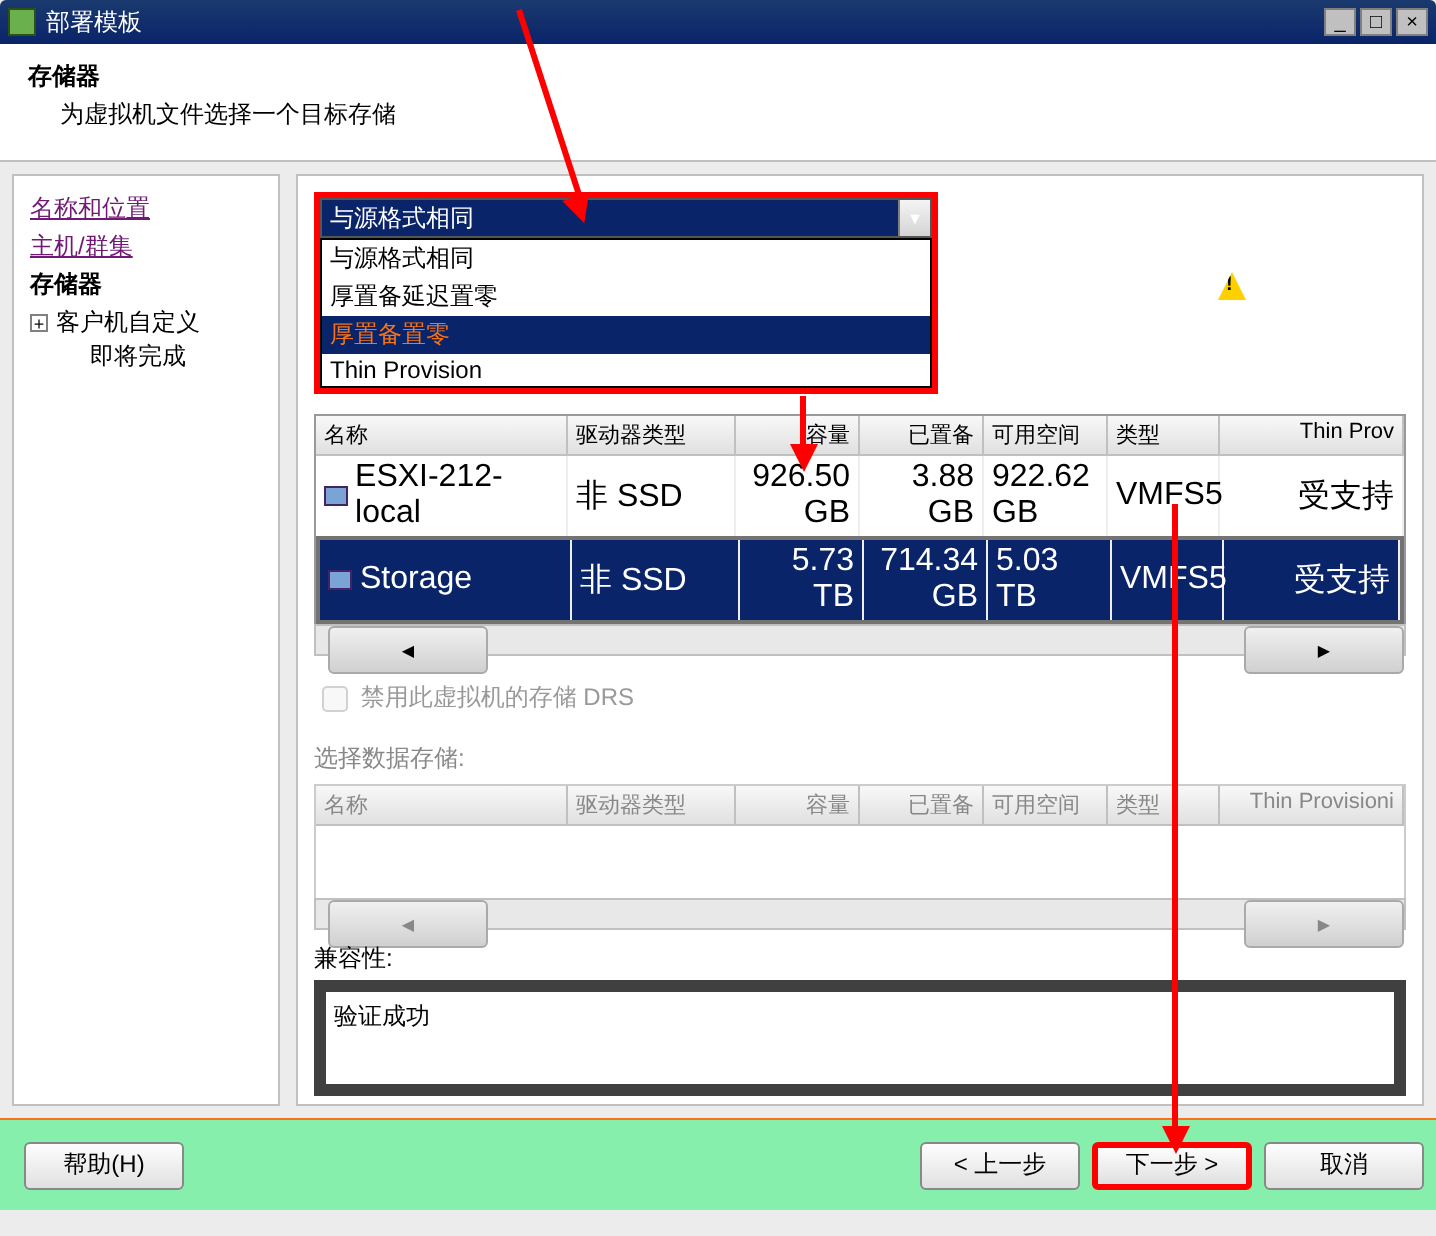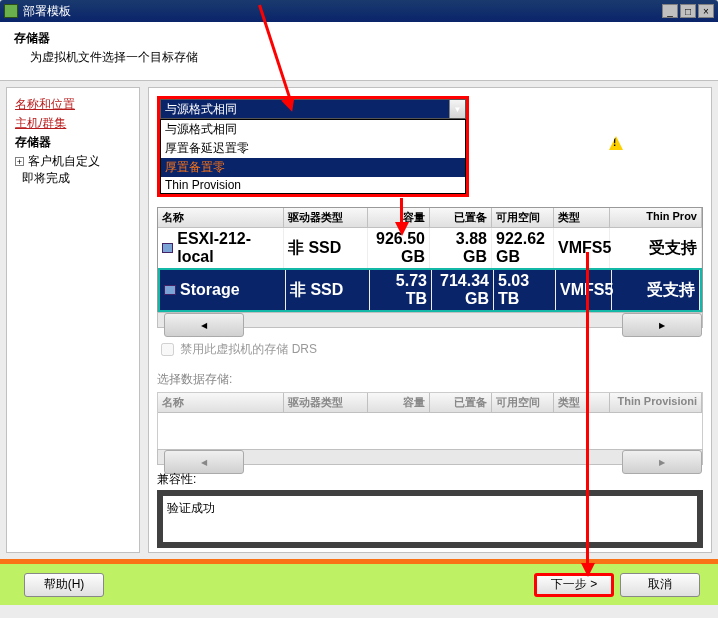--- a/index.html
+++ b/index.html
@@ -43,21 +43,21 @@
   .body-area {
     background: #ececec;
     display:flex;
     gap:8px;
     padding:6px;
     height: 478px;
   }
   .sidebar {
     width:134px; background:#fff;border:1px solid #c0c0c0;padding:8px;
   }
-  .sidebar a { color:#b91c1c; text-decoration:underline; display:block; margin-bottom:2px;}
+  .sidebar a { color:#701a75; text-decoration:underline; display:block; margin-bottom:2px;}
   .sidebar .current { color:#000; font-weight:bold; text-decoration:none; }
   .sidebar .plain { color:#000; text-decoration:none;}
   .tree-plus { display:inline-block;width:9px;height:9px;border:1px solid #808080;text-align:center;line-height:8px;font-size:9px;margin-right:4px;background:#fff;}
   .main {
     flex:1; background:#fff;border:1px solid #c0c0c0;padding:8px;
     position:relative;
   }
   .label { margin-bottom:4px; }
   .combo-wrap {
     border:3px solid #ff0000;
@@ -83,31 +83,31 @@
     display:inline-block;
     position:absolute; left:460px; top:48px;
   }
   .warn-icon::after { content:"!"; position:absolute;left:4px;top:1px;font-size:10px;font-weight:bold;color:#000;}
   .table {
     margin-top:10px;
     border:1px solid #999;
     width:100%;
     background:#fff;
   }
-  .thead, .trow { display:flex;font-weight:bold; }
+  .thead, .trow { display:flex; }
   .thead div {
     background:linear-gradient(#f8f8f8,#e0e0e0);
     border-right:1px solid #c0c0c0; border-bottom:1px solid #c0c0c0;
     padding:2px 4px; font-size:11px;
   }
   .trow div {
     border-right:1px solid #eee; padding:2px 4px; font-size:16px;
     display:flex;align-items:center;
   }
-  .trow.hi { border:2px solid #14b8a6; }
+  .trow.hi { border:2px solid #737373; }
   .trow.sel { background:#0a246a; color:#fff; }
   .c1{width:126px;} .c2{width:84px;} .c3{width:62px;text-align:right;justify-content:flex-end;}
   .c4{width:62px;text-align:right;justify-content:flex-end;} .c5{width:62px;text-align:left;justify-content:flex-end;}
   .c6{width:56px;} .c7{flex:1;text-align:right;justify-content:flex-end;}
   .disk-icon{width:12px;height:10px;background:#7aa4d6;border:1px solid #426; margin-right:4px; display:inline-block;}
   .scrollbar-h{height:16px;background:#e8e8e8;border:1px solid #c0c0c0; margin-top:-1px;display:flex;}
   .scrollbar-h .btn{width:16px;background:linear-gradient(#f0f0f0,#d0d0d0);border:1px solid #aaa;display:flex;align-items:center;justify-content:center;font-size:8px;}
   .scrollbar-h .track{flex:1;}
   .checkbox-line{margin:12px 0;color:#999;}
   .checkbox-line input{vertical-align:middle;}
@@ -115,26 +115,26 @@
   .subtable { border:1px solid #ccc;width:100%; }
   .subtable .thead div { color:#888; }
   .adv-btn {
     width:90px;height:22px;background:linear-gradient(#fdfdfd,#e0e0e0);
     border:1px solid #888;border-radius:2px;
     margin-left:auto;margin-top:6px;display:flex;align-items:center;justify-content:center;
   }
   .compat-label{margin-top:6px;}
   .compat-box{border:6px solid #404040;height:58px;background:#fff;padding:4px;margin-top:2px;}
   .footer {
-    border-top:5px solid #f97316;
+    border-top:1px solid #f97316;
     height: 46px;
     display:flex;
     align-items:center;
-    padding: 0 18px;
-    background:#bef264;
+    padding: 0 6px;
+    background:#86efac;
   }
   .btn {
     height:24px;min-width:80px;padding:0 10px;
     background:linear-gradient(#fdfdfd,#e0e0e0);border:1px solid #888;border-radius:3px;
     display:flex;align-items:center;justify-content:center;margin-left:6px;
   }
   .btn.hi { border:3px solid #ff0000; }
   .footer .spacer{flex:1;}
   
   .arrow { position:absolute; pointer-events:none; }
@@ -161,21 +161,21 @@
 
 <div class="body-area">
 
   <div class="sidebar">
     <a href="#">名称和位置</a>
     <a href="#">主机/群集</a>
     <a href="#" class="current">存储器</a>
     <div>
       <span class="tree-plus">+</span><span>客户机自定义</span>
     </div>
-    <a href="#" class="plain" style="margin-left:7px;">即将完成</a>
+    <a href="#" class="plain" style="margin-left:30px;">即将完成</a>
   </div>
 
   <div class="main">
 
     <div class="combo-wrap">
       <div class="combo">
         <span>与源格式相同</span>
         <div class="combo-arrow">▼</div>
       </div>
       <div class="combo-list">
@@ -259,20 +259,21 @@
     <div class="compat-label">兼容性:</div>
     <div class="compat-box">
       <span>验证成功</span>
     </div>
   </div>
 </div>
 
 <div class="footer">
   <div class="btn">帮助(H)</div>
   <div class="spacer"></div>
+  <div class="btn">&lt; 上一步</div>
   <div class="btn hi">下一步 &gt;</div>
   <div class="btn">取消</div>
 </div>
 
 <div class="arrow" style="left:258px;top:5px;">
   <div class="arrow-line" style="width:3px;height:100px;transform:rotate(-18deg);transform-origin:top;"></div>
   <div class="arrow-head" style="left:25px;top:93px;border-left:7px solid transparent;border-right:7px solid transparent;border-top:14px solid #ff0000;transform:rotate(-18deg);"></div>
 </div>
 <div class="arrow" style="left:400px;top:198px;">
   <div class="arrow-line" style="width:3px;height:26px;"></div>

